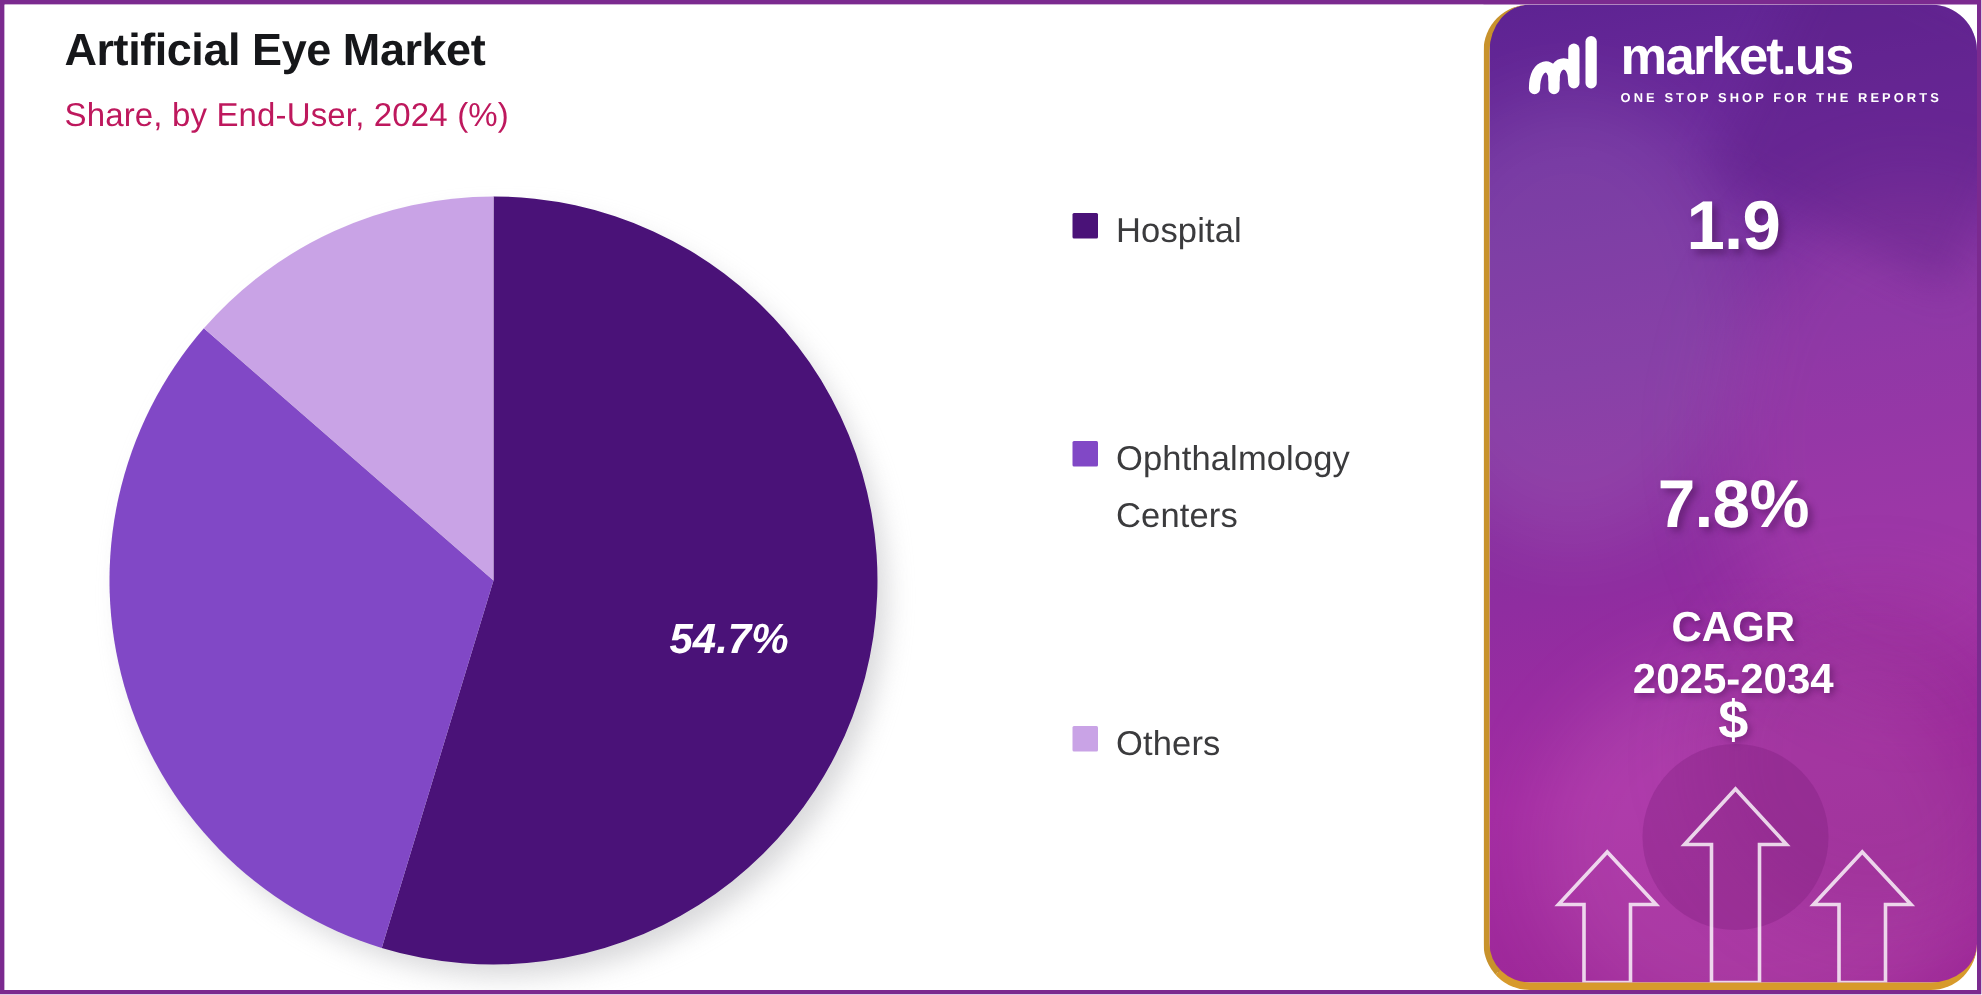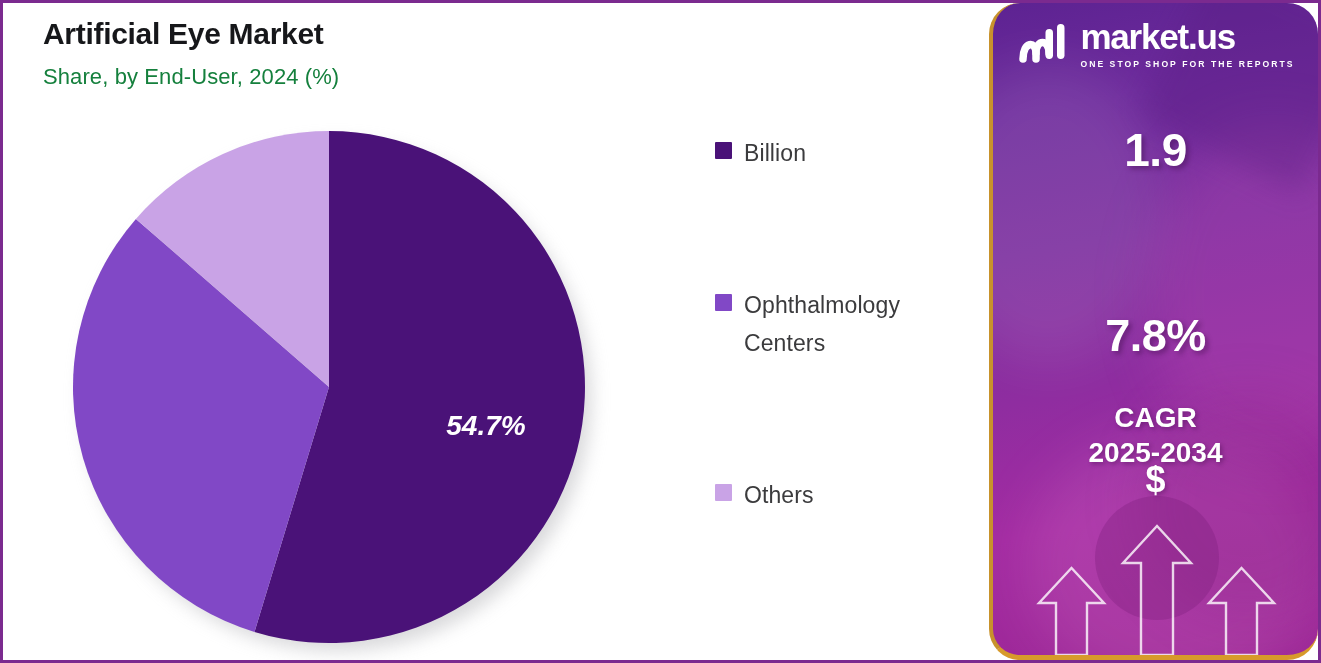--- a/index.html
+++ b/index.html
@@ -36,21 +36,21 @@
     font-size: 30px;
     font-weight: bold;
     color: #16171a;
     letter-spacing: -0.3px;
     margin: 0;
     white-space: nowrap;
   }
   #chart-subtitle {
     font-size: 22px;
     font-weight: normal;
-    color: #15803d;
+    color: #be185d;
     margin: 13px 0 0 0;
     letter-spacing: 0.1px;
     white-space: nowrap;
   }
 
   
   #pie-wrap {
     position: absolute;
     left: 68px; top: 126px;
     width: 528px; height: 528px;
@@ -224,21 +224,21 @@
             <path d="M 258 258 L 183.49 502.92 A 256 256 0 0 1 64.91 89.91 Z" fill="#8148c6"></path>
             <path d="M 258 258 L 64.91 89.91 A 256 256 0 0 1 258.00 2.00 Z" fill="#c9a3e6"></path>
           </g>
         <text id="pie-label-0" class="slice-label" x="415" y="306" text-anchor="middle">54.7%</text>
       </svg>
     </div>
 
     <div id="legend">
       <div class="legend-item">
         <span class="legend-swatch" style="background: rgb(74, 18, 120);"></span>
-        <span class="legend-label">Billion</span>
+        <span class="legend-label">Hospital</span>
       </div>
       <div class="legend-item">
         <span class="legend-swatch" style="background: rgb(129, 72, 198);"></span>
         <span class="legend-label">Ophthalmology Centers</span>
       </div>
       <div class="legend-item">
         <span class="legend-swatch" style="background: rgb(201, 163, 230);"></span>
         <span class="legend-label">Others</span>
       </div>
     </div>

